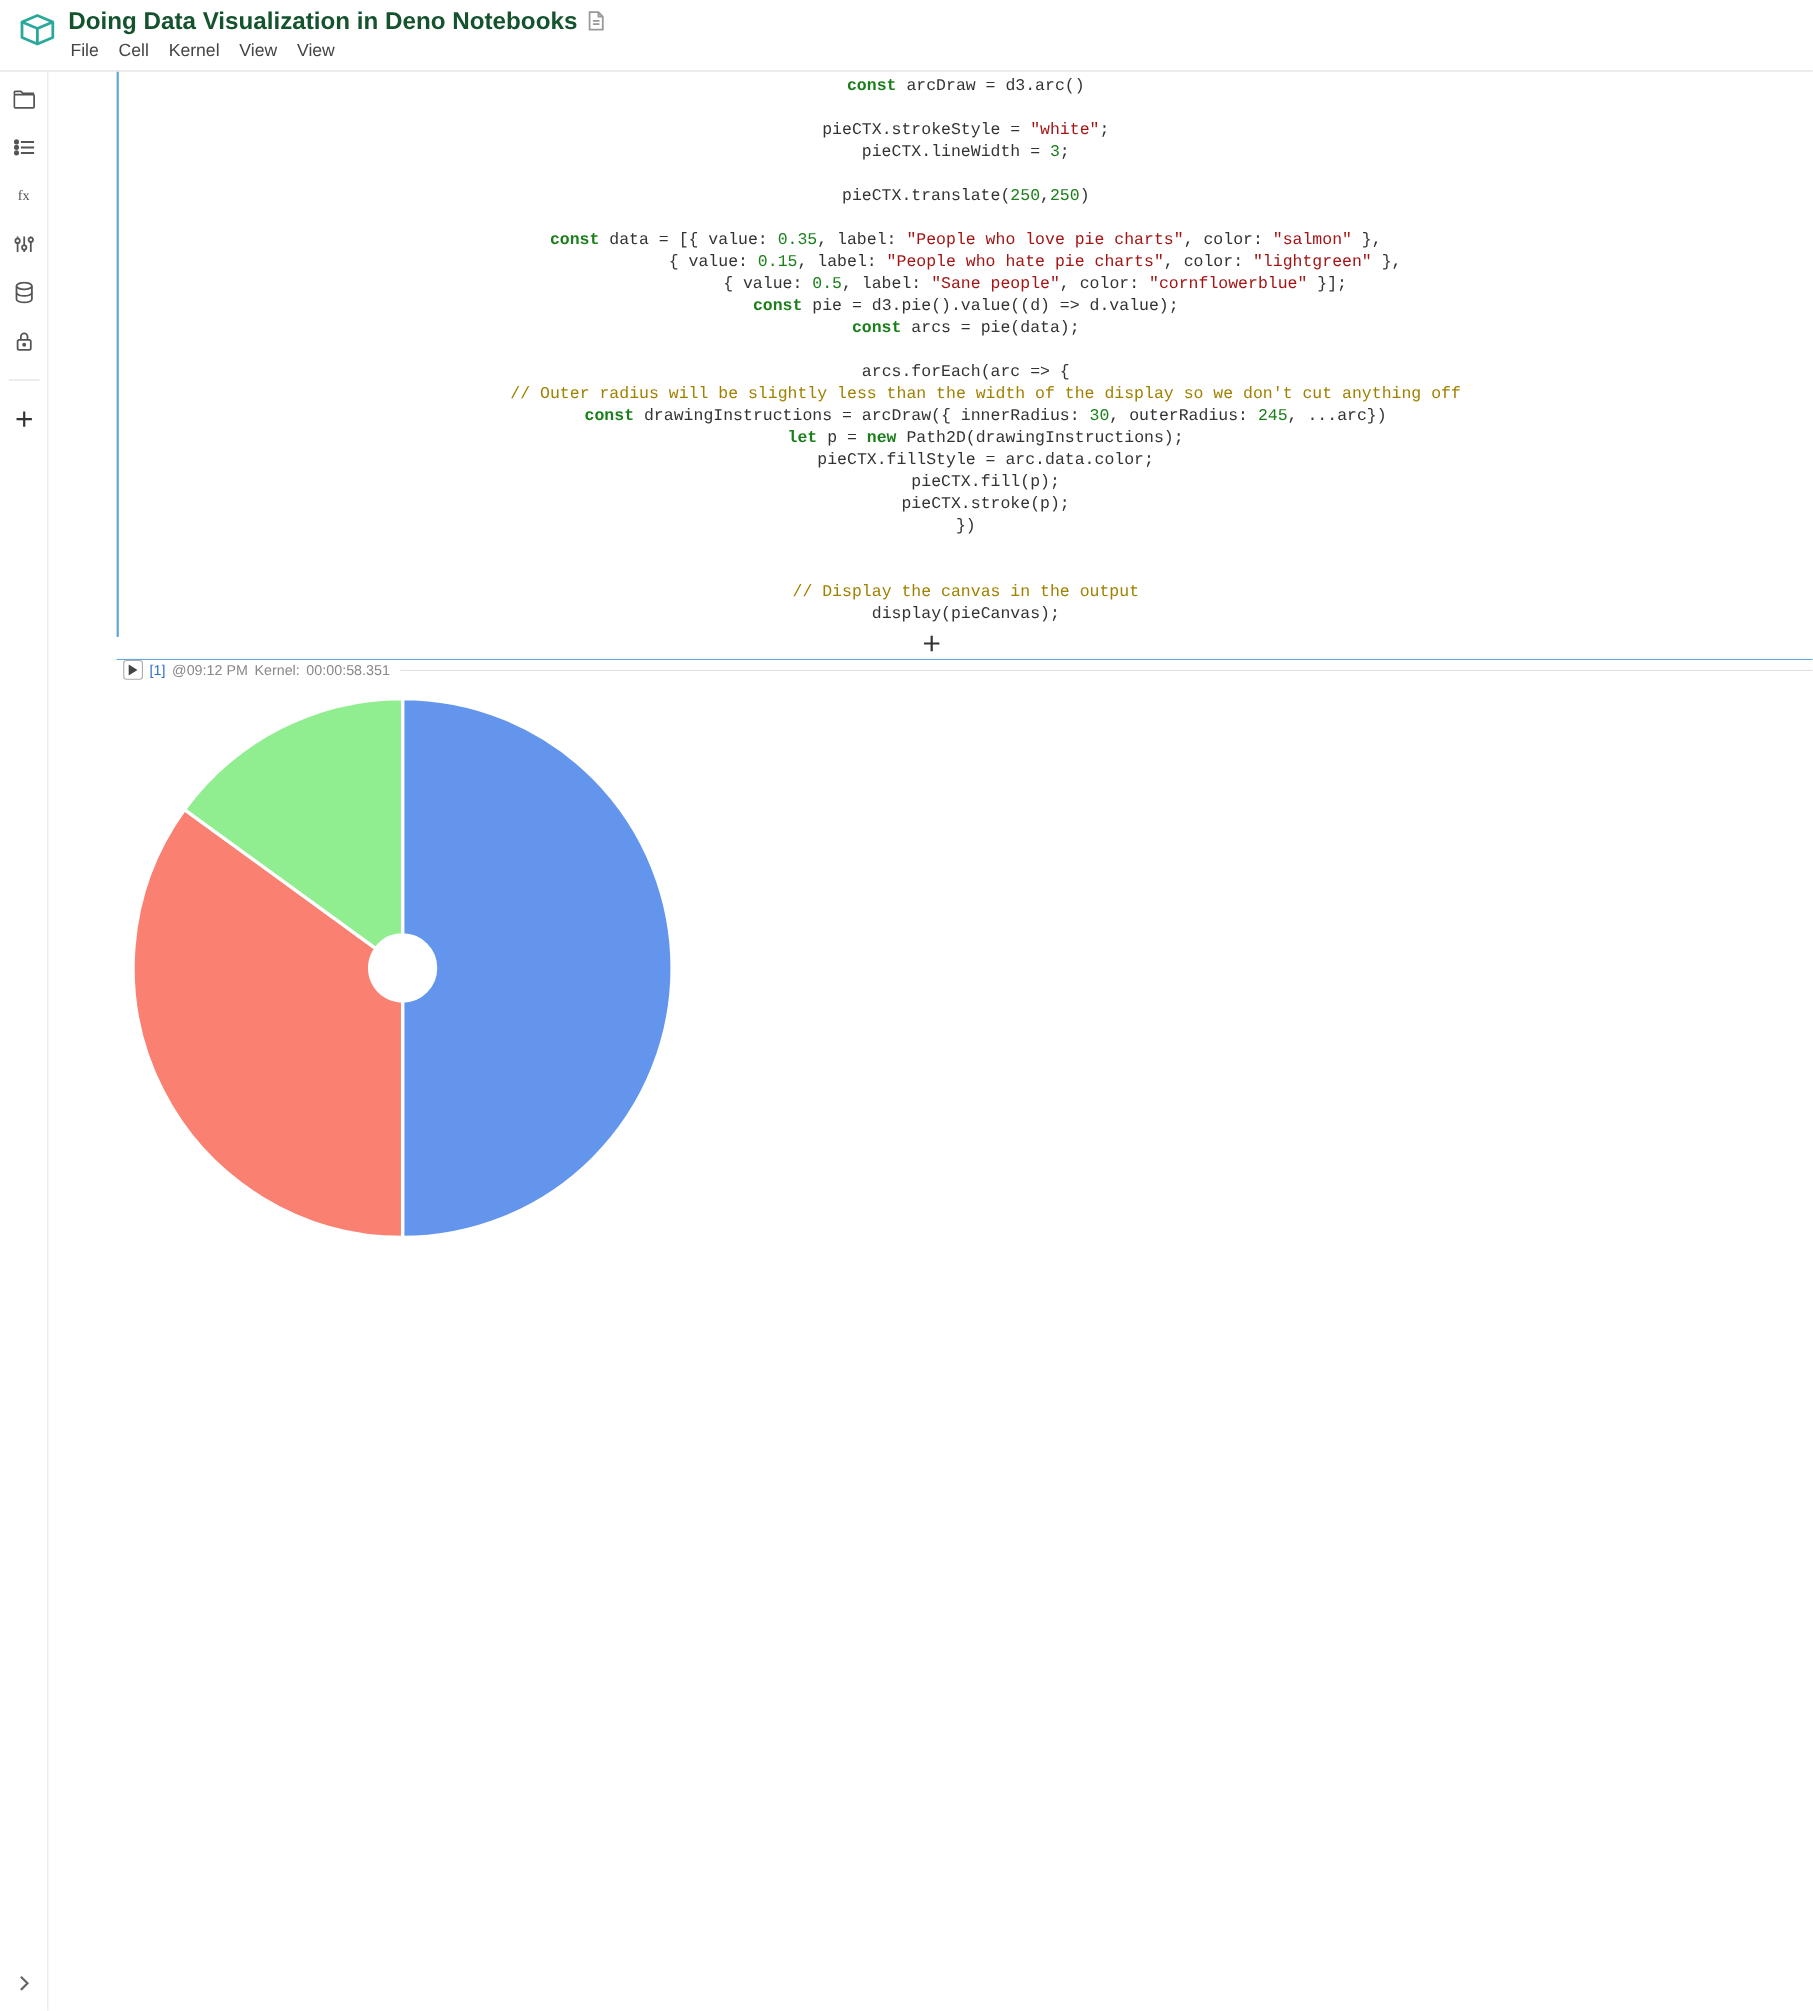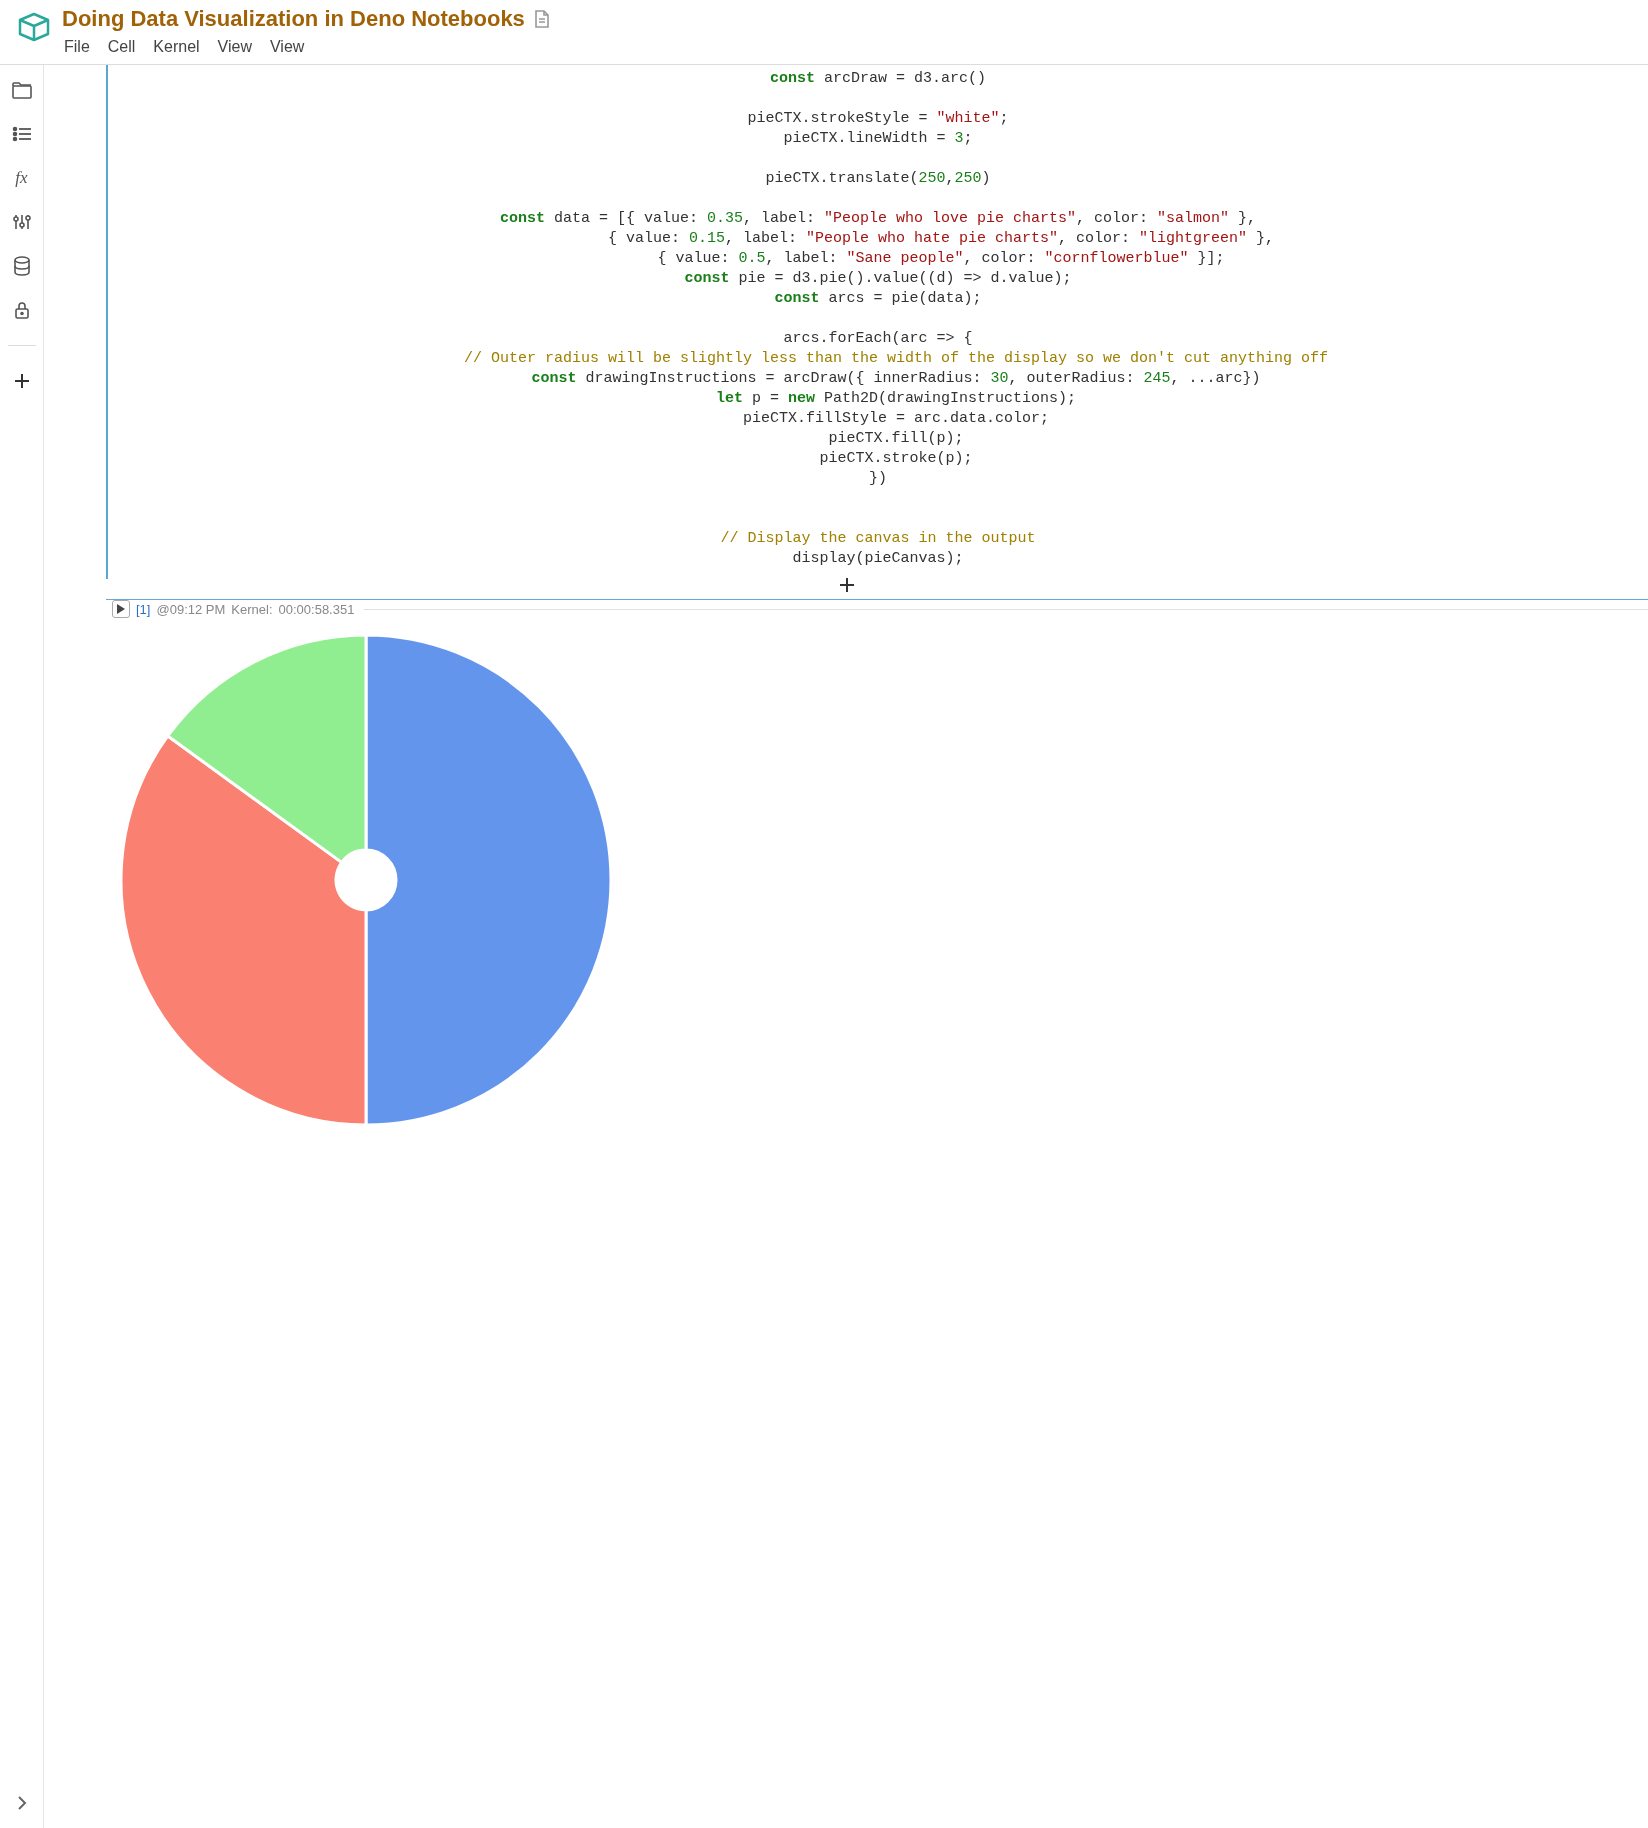--- a/index.html
+++ b/index.html
@@ -3,21 +3,21 @@
 <meta charset="utf-8">
 <style>
   * { box-sizing: border-box; margin: 0; padding: 0; }
   html, body { height: 100%; font-family: -apple-system, BlinkMacSystemFont, "Segoe UI", Helvetica, Arial, sans-serif; font-size: 14px; color: #333; background: #fff; overflow: hidden; }
   .app { display: flex; flex-direction: column; height: 100vh; width: 100vw; }
 
   
   .header { display: flex; align-items: flex-start; padding: 6px 10px 0 12px; border-bottom: 1px solid #ddd; }
   .logo-box { width: 44px; height: 44px; display: flex; align-items: center; justify-content: center; margin-right: 6px; }
   .title-row { display: flex; align-items: center; gap: 8px; }
-  .doc-title { font-size: 22px; font-weight: 600; color: #a16207; }
+  .doc-title { font-size: 22px; font-weight: 600; color: #14532d; }
   .doc-icon { color: #888; }
   .menubar { display: flex; gap: 18px; padding: 6px 0 8px 2px; color: #444; font-size: 16px; }
   .menubar span { cursor: pointer; }
 
   
   .body { flex: 1; display: flex; min-height: 0; }
   .rail { width: 44px; border-right: 1px solid #e5e5e5; display: flex; flex-direction: column; align-items: center; padding-top: 14px; gap: 22px; color: #555; }
   .rail .ic { width: 22px; height: 22px; display:flex; align-items:center; justify-content:center; cursor:pointer; }
   .rail-sep { height:1px; background:#ddd; width:28px; margin: 2px 0; }
   .rail-bottom { margin-top: auto; margin-bottom: 14px; }
@@ -100,21 +100,21 @@
           <svg width="20" height="16" viewBox="0 0 20 16" stroke="#555" stroke-width="1.8">
             <circle cx="3" cy="3" r="1.4" fill="#555"></circle>
             <line x1="7" y1="3" x2="19" y2="3"></line>
             <circle cx="3" cy="8" r="1.4" fill="#555"></circle>
             <line x1="7" y1="8" x2="19" y2="8"></line>
             <circle cx="3" cy="13" r="1.4" fill="#555"></circle>
             <line x1="7" y1="13" x2="19" y2="13"></line>
           </svg>
         </div>
       <div class="ic">
-          <span style="font-style:italic;font-family:serif;font-size:17px;color:#555">fx</span>
+          <span style="font-family:serif;font-size:13px;color:#555">fx</span>
         </div>
       <div class="ic">
           <svg width="20" height="18" viewBox="0 0 20 18" stroke="#555" stroke-width="1.6">
             <line x1="4" y1="2" x2="4" y2="16"></line>
             <circle cx="4" cy="6" r="2" fill="#fff"></circle>
             <line x1="10" y1="2" x2="10" y2="16"></line>
             <circle cx="10" cy="12" r="2" fill="#fff"></circle>
             <line x1="16" y1="2" x2="16" y2="16"></line>
             <circle cx="16" cy="5" r="2" fill="#fff"></circle>
           </svg>

